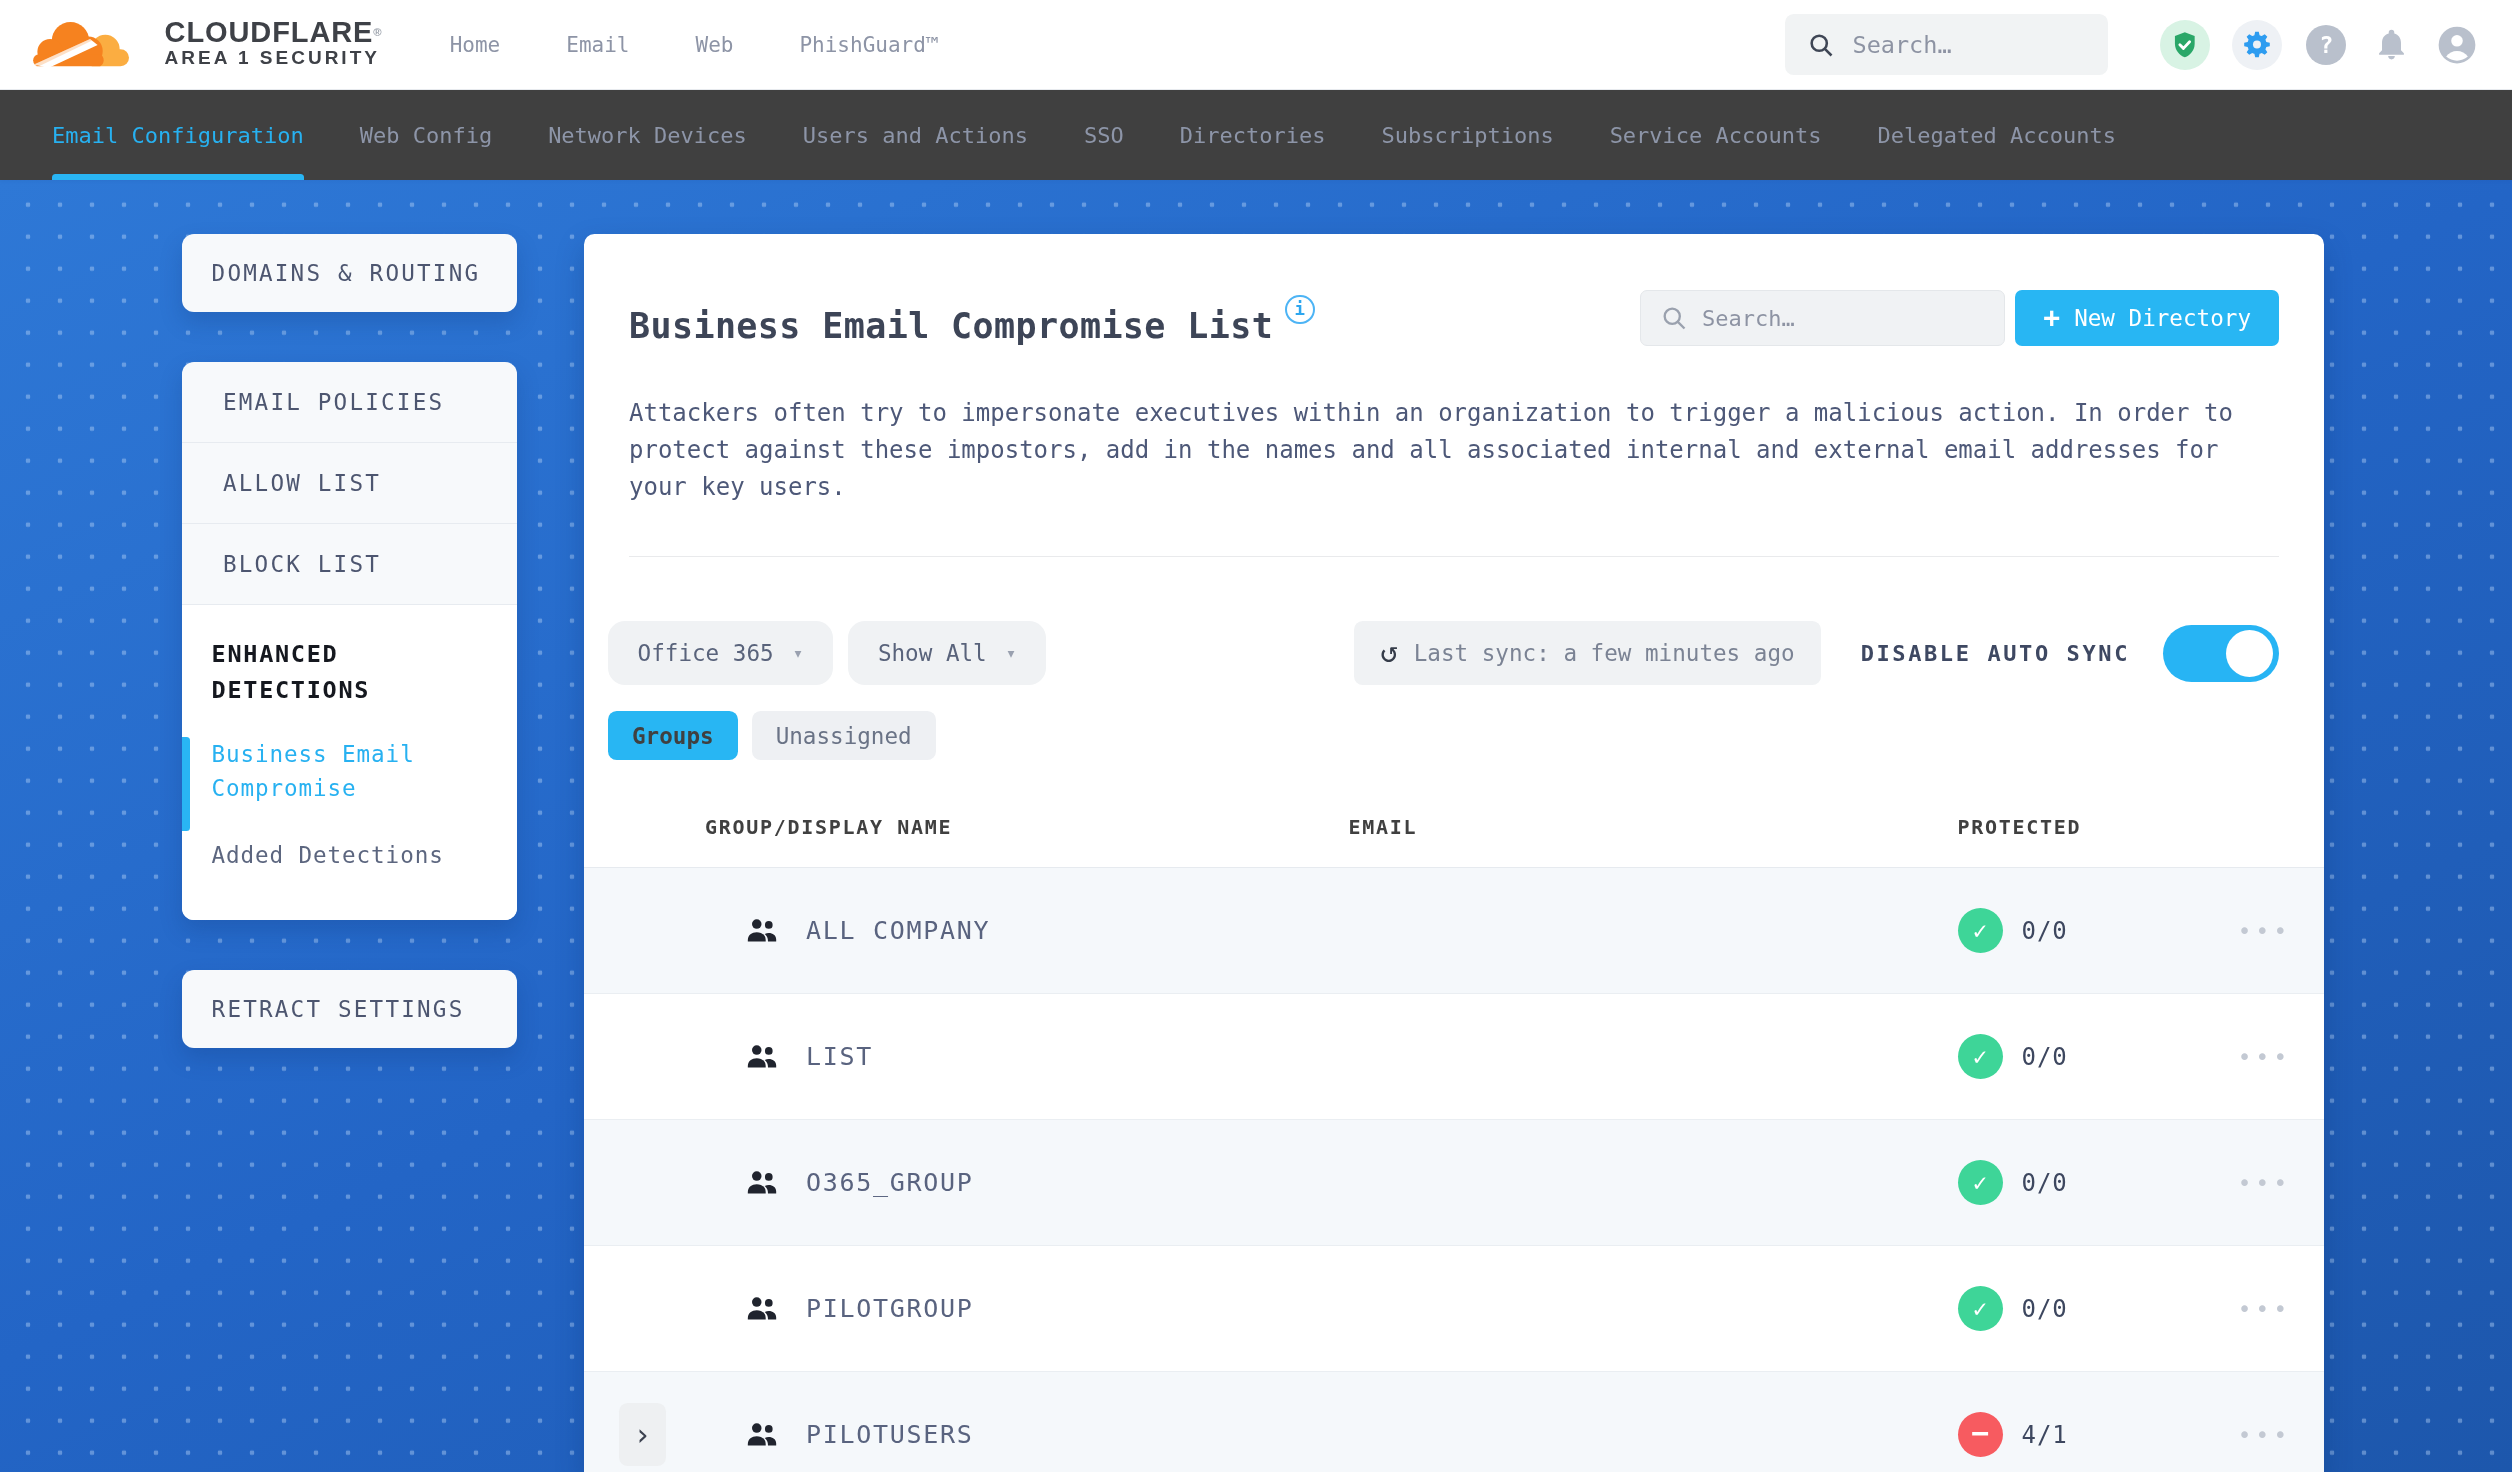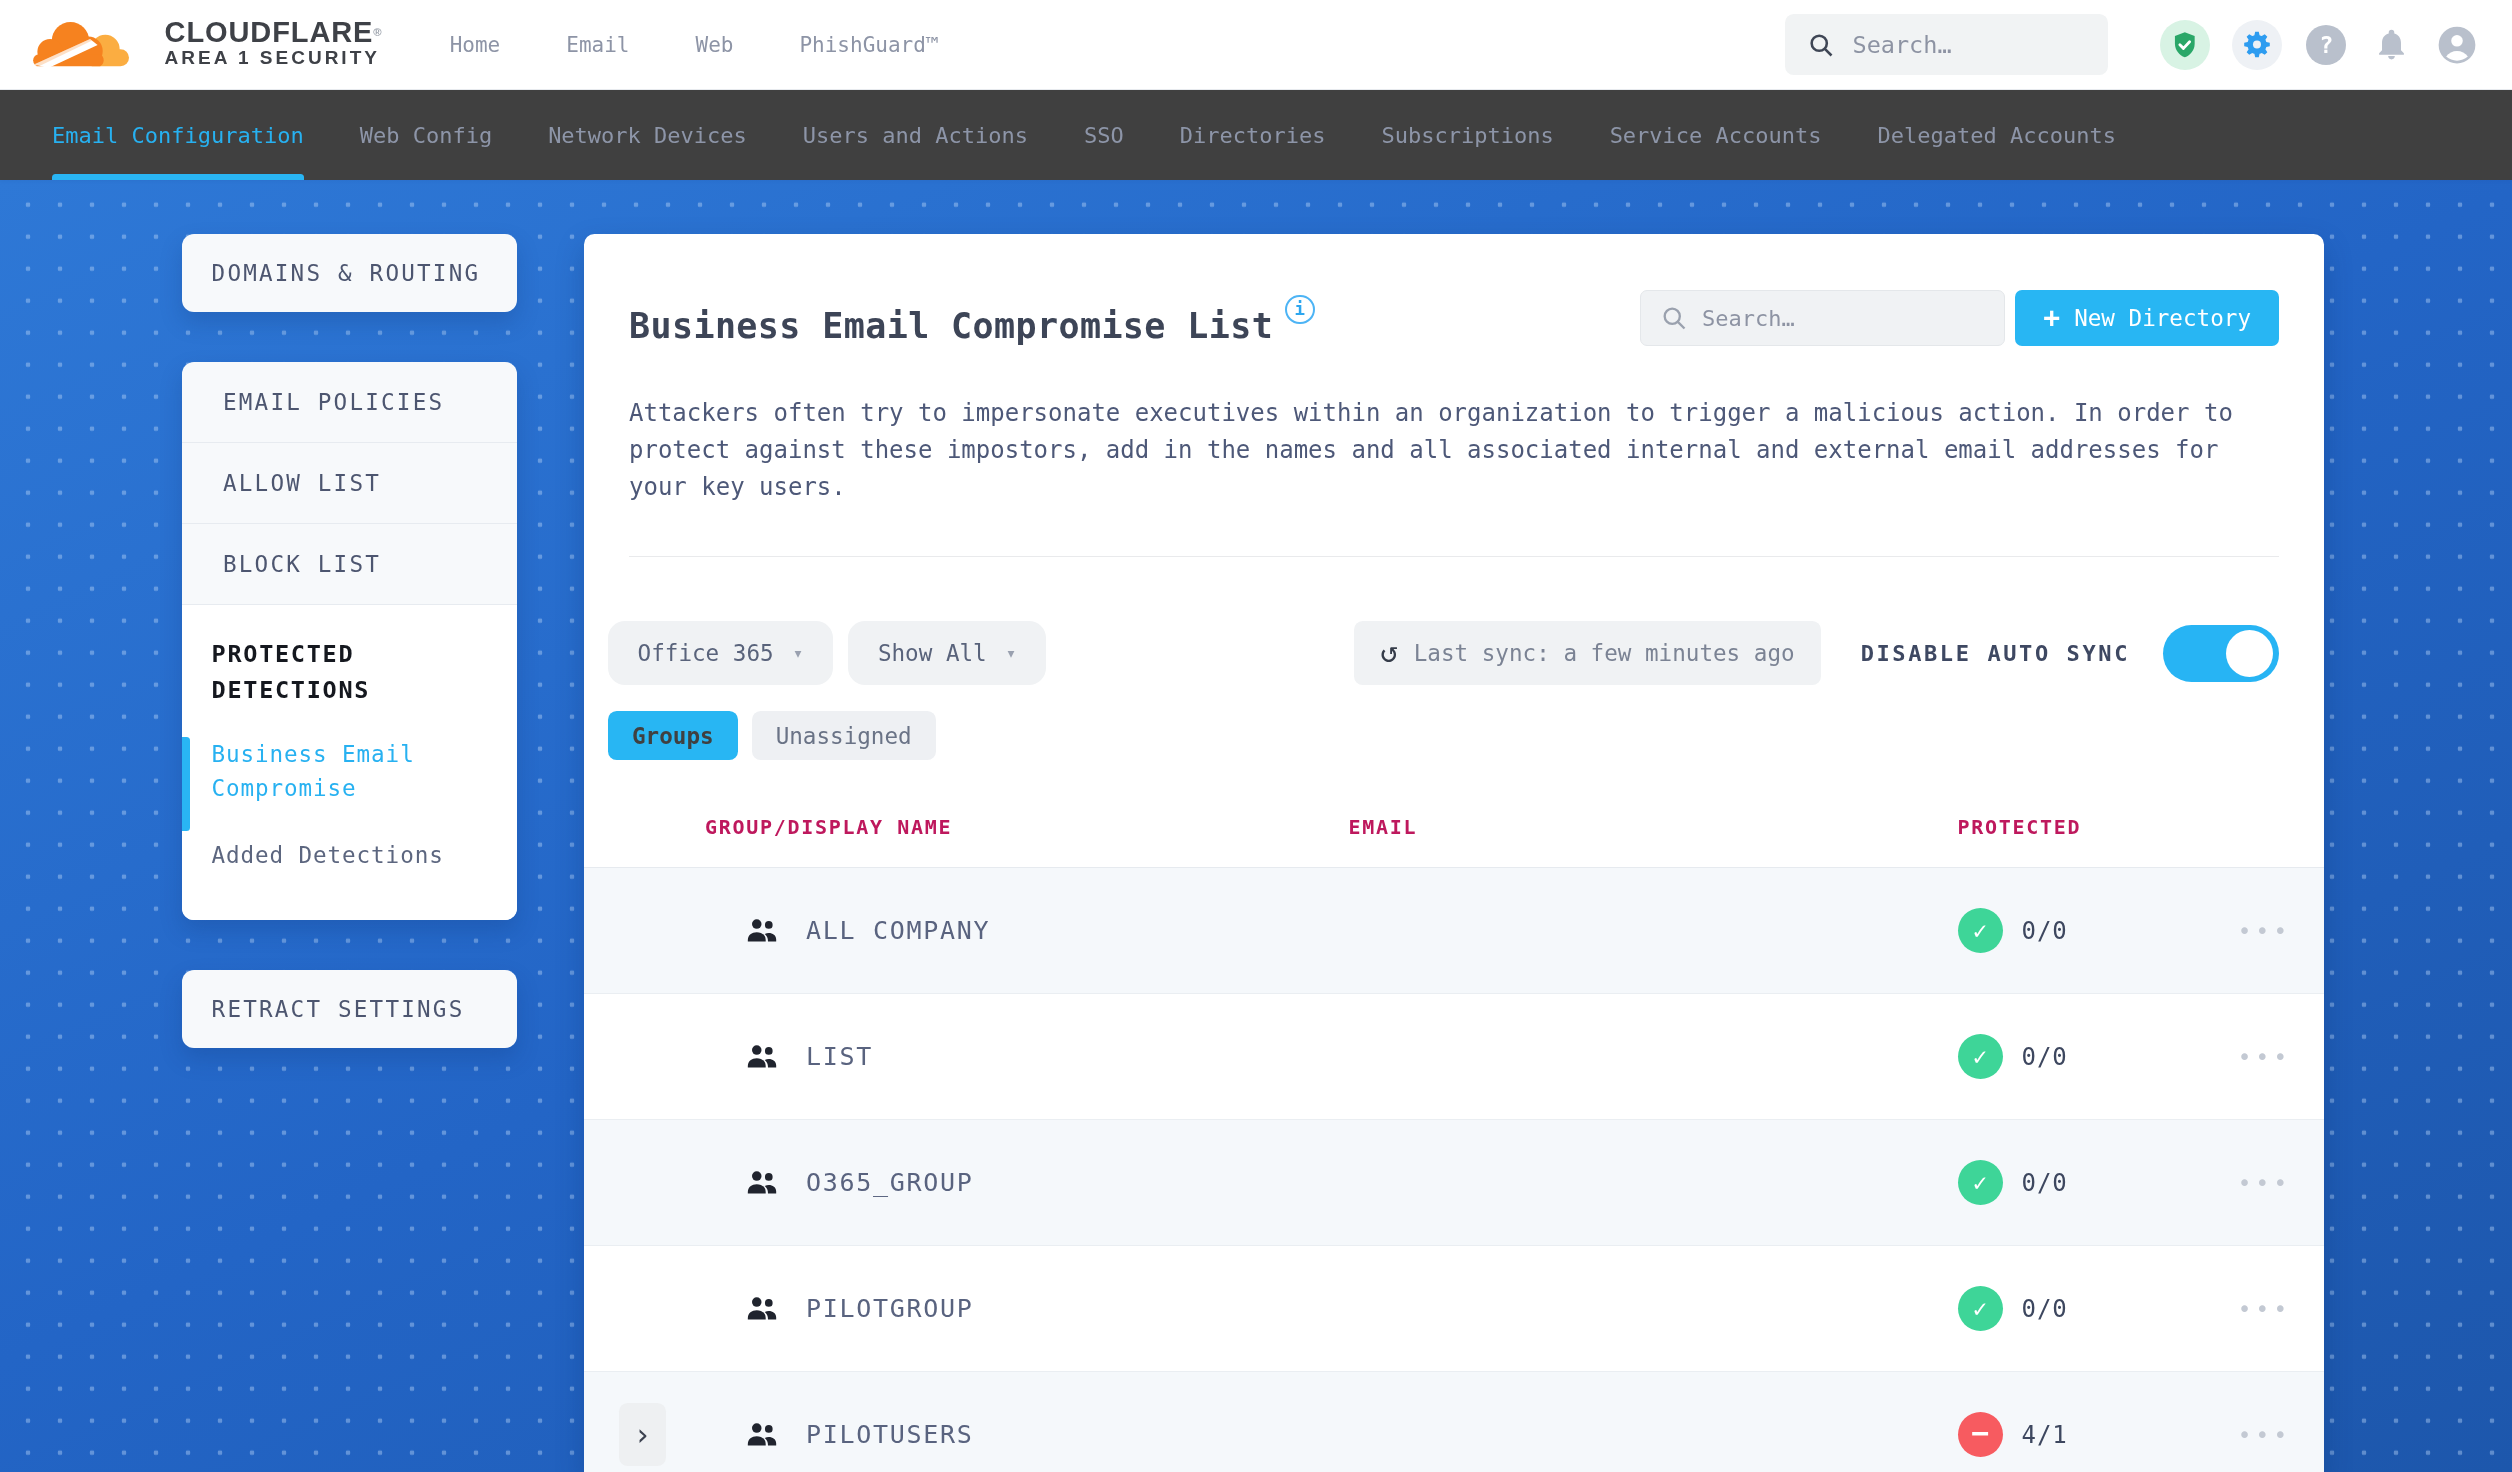--- a/index.html
+++ b/index.html
@@ -96,21 +96,21 @@
   .toggle { margin-left:33px; width:116px; height:57px; border-radius:29px; background:#27b4f4; position:relative; cursor:pointer; flex:0 0 auto; }
   .toggle .knob { position:absolute; top:5.2px; right:6px; width:47px; height:47px; border-radius:50%; background:#fff; }
 
   .pill-row { display:flex; gap:14px; padding:26px 45px 0 24px; }
   .vpill { height:49px; padding:0 24px; border-radius:8.7px; display:flex; align-items:center;
            font-size:22.6px; background:#eef0f3; color:#6a7386; cursor:pointer; }
   .vpill[data-active="true"] { background:#28b6f3; color:#404040; font-weight:700; }
 
   .thead { display:grid; grid-template-columns:94px 648px 609px 269px 121px; align-items:end;
            height:108px; padding-bottom:28px; border-bottom:0.9px solid #e6eaef; }
-  .th { font-size:20px; font-weight:700; letter-spacing:1.7px; color:#be185d; }
+  .th { font-size:20px; font-weight:700; letter-spacing:1.7px; color:#404040; }
   .th.name { padding-left:27px; }
   .th.email { padding-left:22.6px; }
   .th.prot { padding-left:22.6px; }
 
   .trow { display:grid; grid-template-columns:94px 648px 609px 269px 121px; align-items:center;
           height:126px; border-bottom:0.9px solid #eaeef2; cursor:pointer; }
   .tbody > div:nth-of-type(odd) { background:#f5f8fb; }
   .cell-exp { display:flex; justify-content:flex-end; padding-right:0; }
   .expander { width:47px; height:63px; border:none; border-radius:8.7px; background:#eef0f2; color:#3c4250;
               font-size:29.6px; font-family:inherit; cursor:pointer; display:flex; align-items:center; justify-content:center;
@@ -240,21 +240,21 @@
 
   <aside class="sidebar">
     <div class="side-card">
       <div class="side-single">DOMAINS &amp; ROUTING</div>
     </div>
     <div class="side-card">
       <div class="side-item">EMAIL POLICIES</div>
       <div class="side-item">ALLOW LIST</div>
       <div class="side-item">BLOCK LIST</div>
       <div class="enh-section">
-        <div class="enh-title">PROTECTED DETECTIONS</div>
+        <div class="enh-title">ENHANCED DETECTIONS</div>
         <span class="bar"></span>
         <div class="sub-item sub-active">Business Email Compromise</div>
         <div class="sub-item sub-plain">Added Detections</div>
       </div>
     </div>
     <div class="side-card">
       <div class="side-single">RETRACT SETTINGS</div>
     </div>
   </aside>
 

